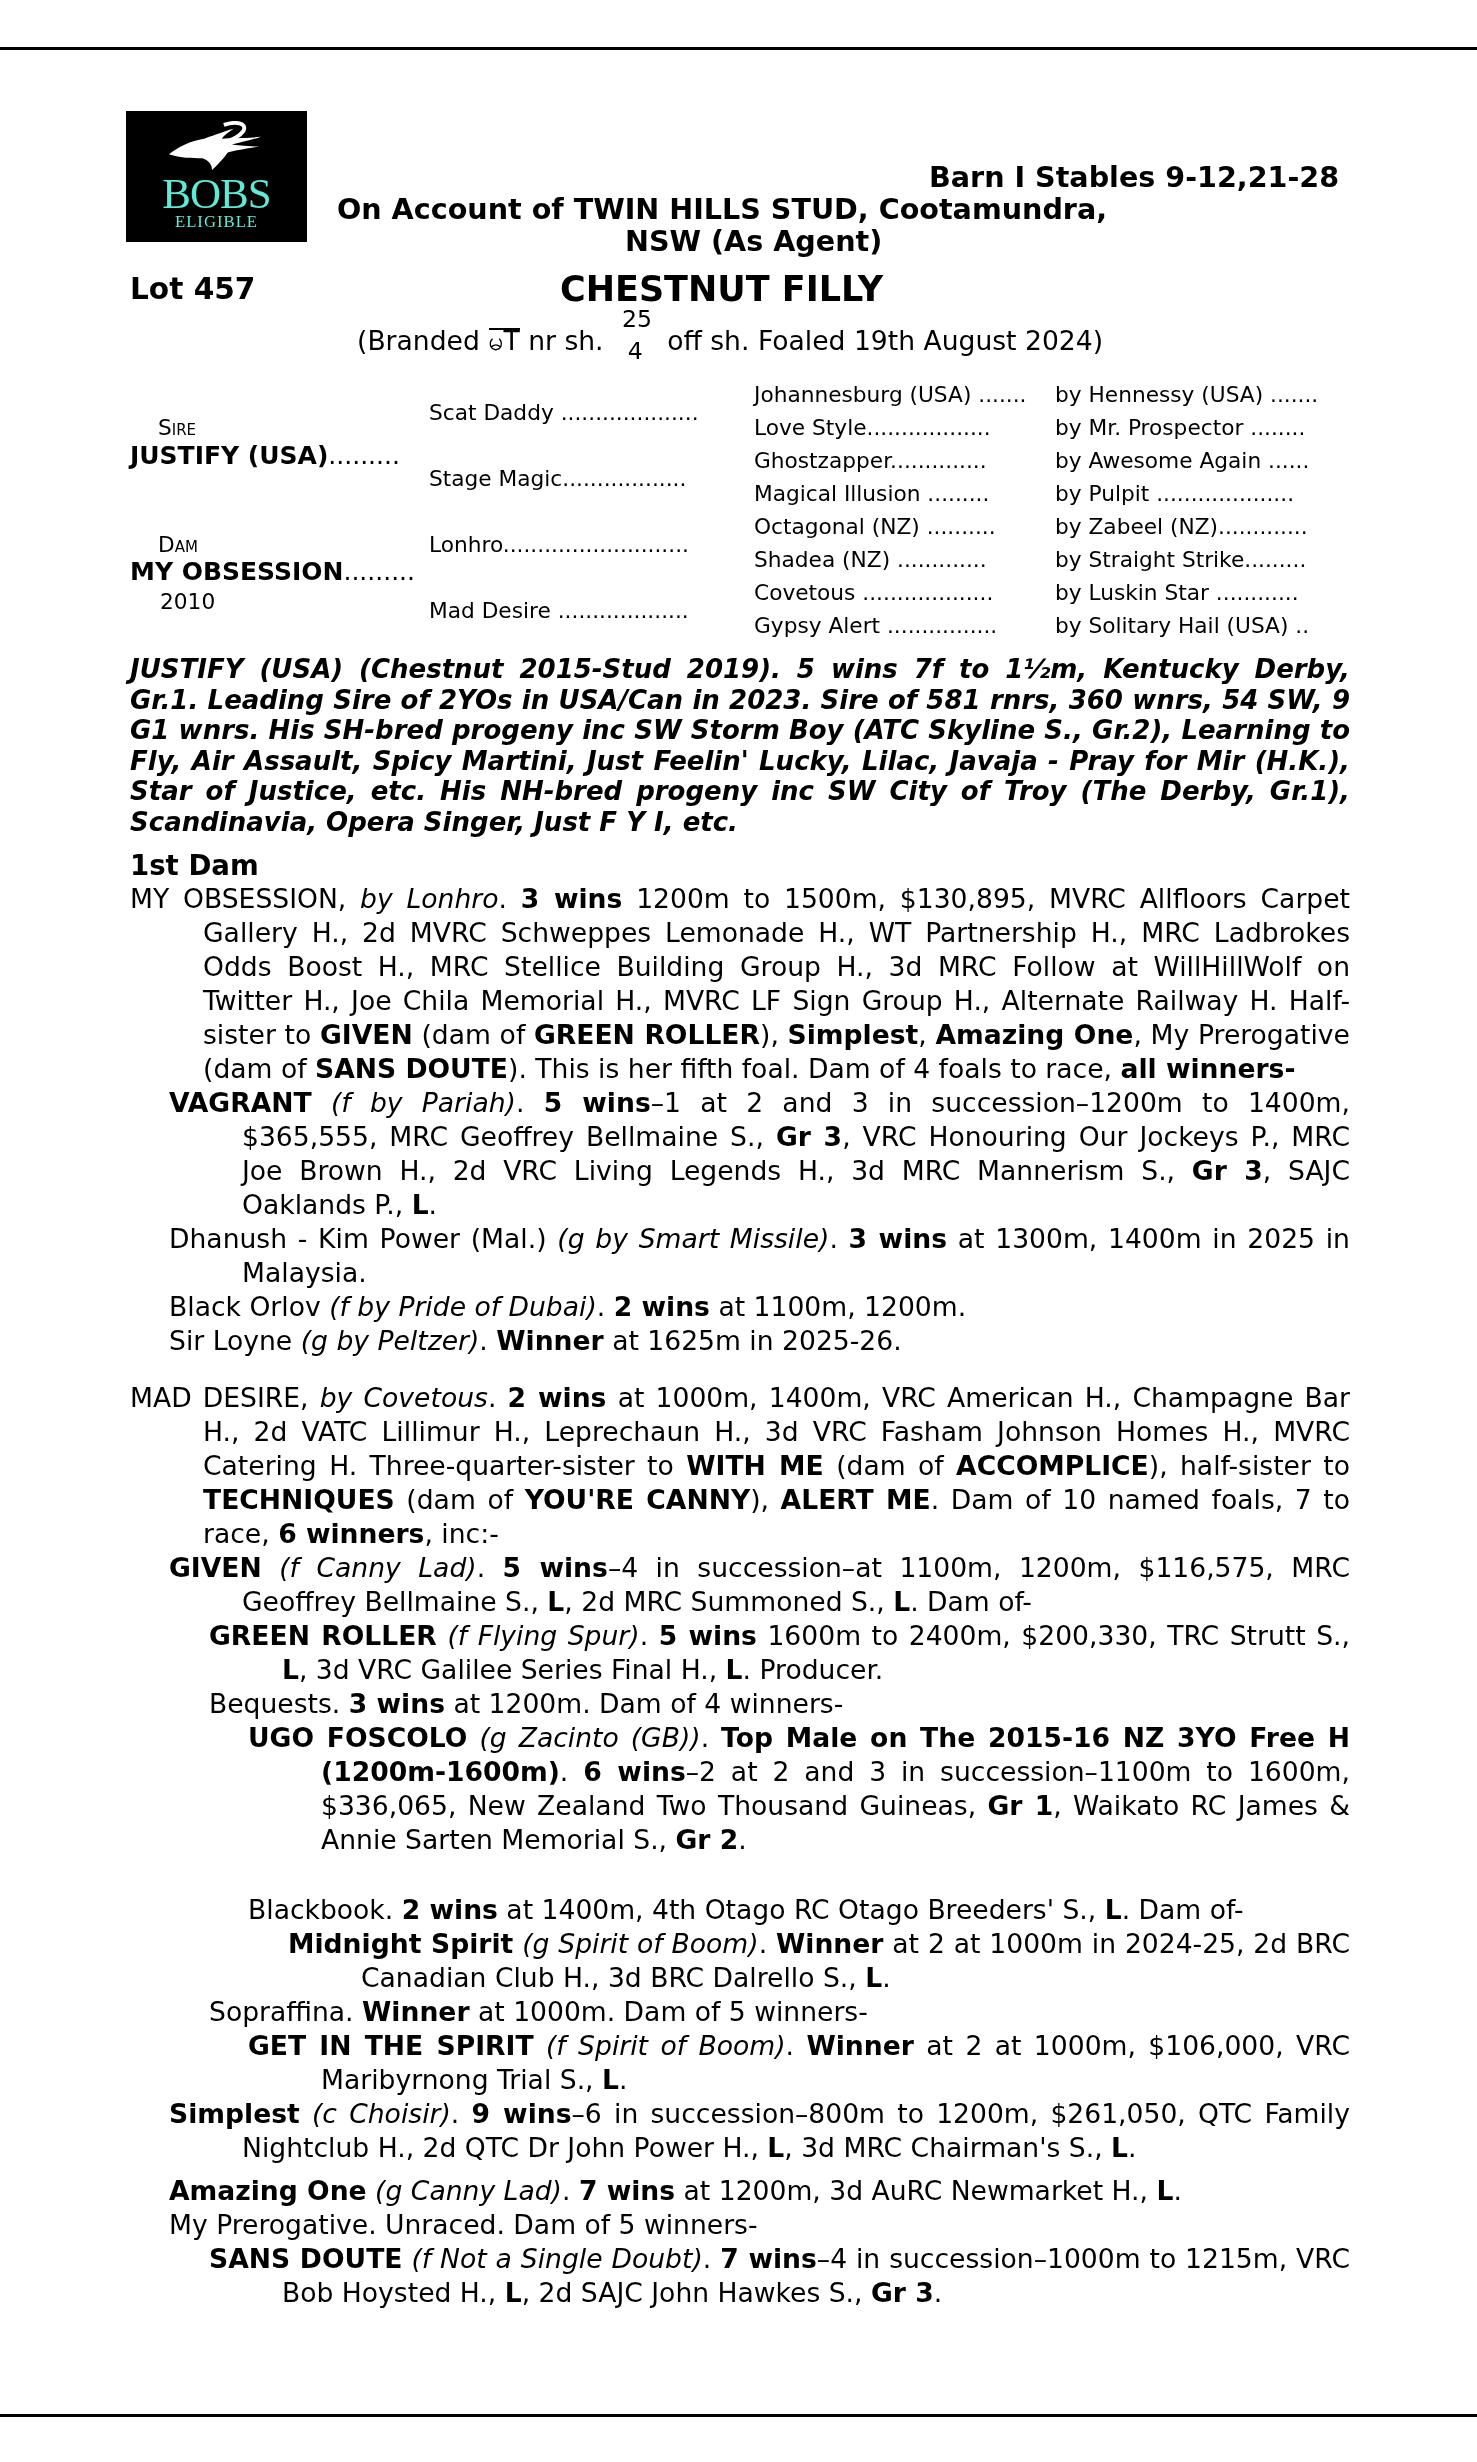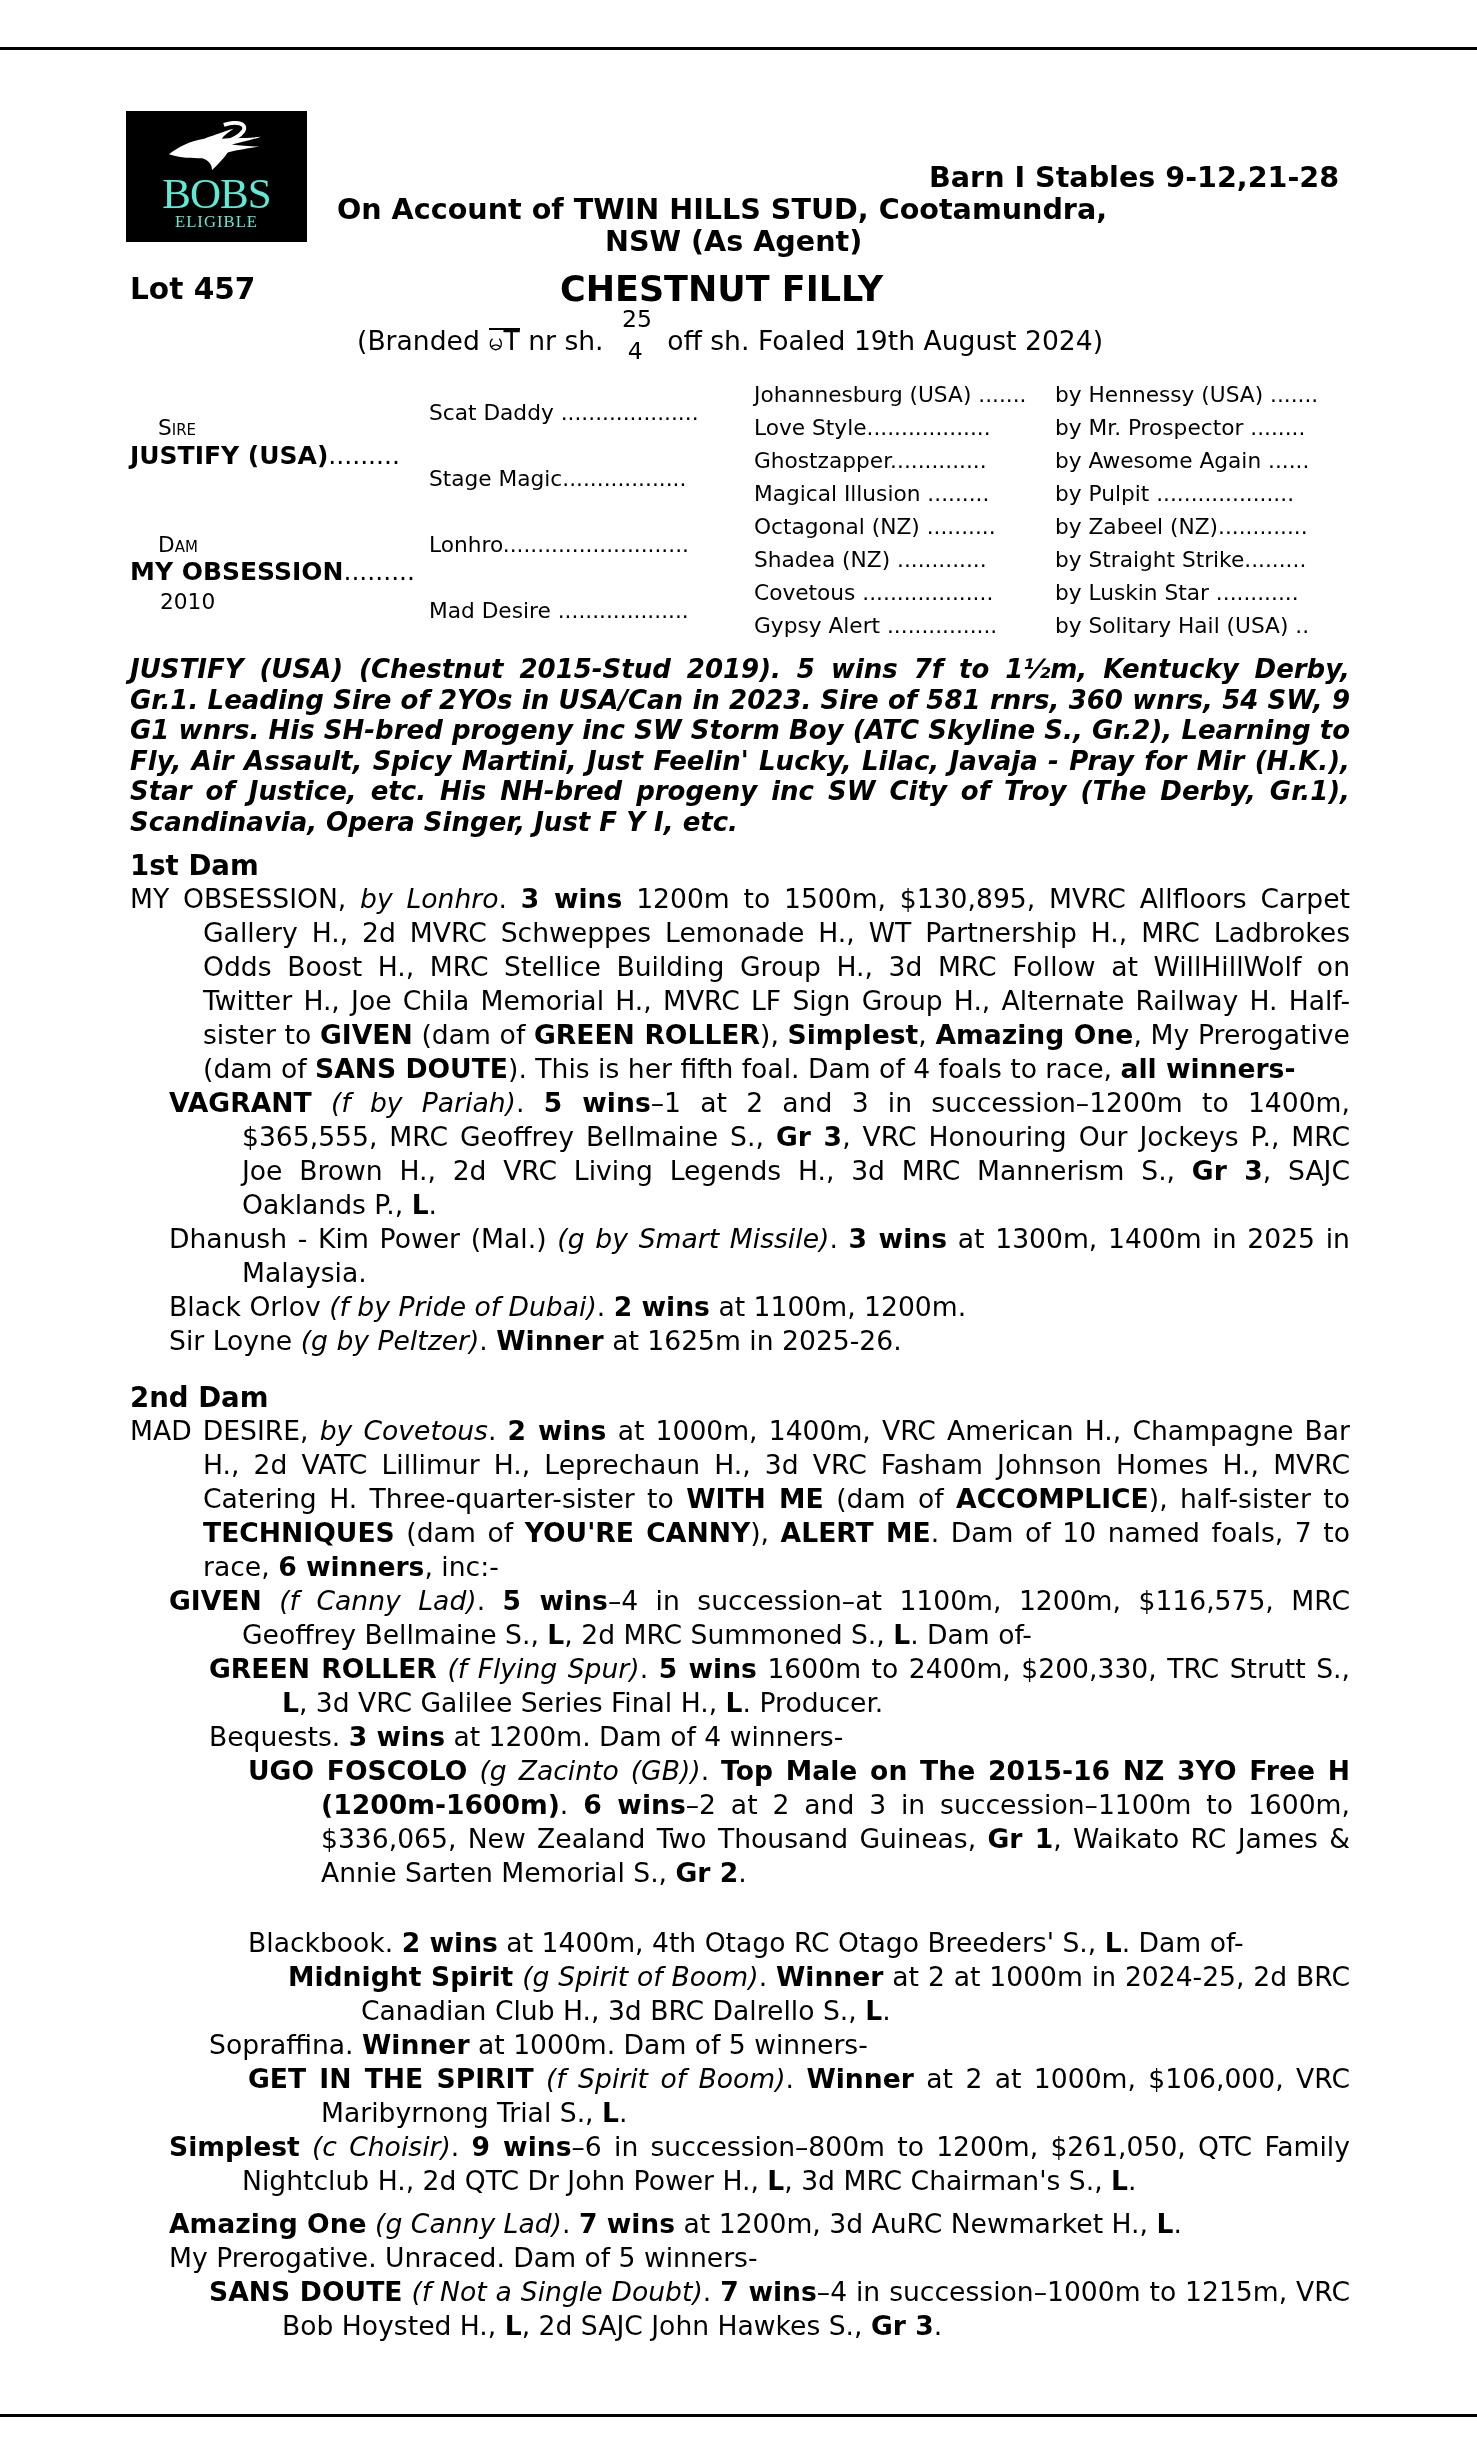--- a/index.html
+++ b/index.html
@@ -13,21 +13,21 @@
   #logo { position:absolute; left:126px; top:111px; width:181px; height:131px; background:#000;
           color:#5eead4; text-align:center; font-family:"Liberation Serif", serif; }
   #logo svg { position:absolute; left:39px; top:9.9px; }
   #logo .bobs { position:absolute; left:0; right:0; top:61px; font-size:43px; line-height:43px; letter-spacing:-1px; }
   #logo .elig { position:absolute; left:0; right:0; top:102px; font-size:16.7px; line-height:17.7px; letter-spacing:1px; }
 
   .hdr { position:absolute; font-weight:bold; font-size:28.6px; line-height:31.5px; white-space:nowrap;
          transform-origin:left top; }
   #barn { left:929px; top:162px; }
   #account-1 { left:337px; top:194px; }
-  #account-2 { left:605px; top:226px;text-align:right; }
+  #account-2 { left:625px; top:226px;text-align:right; }
   #lot { left:130px; top:274px; font-size:29.6px; }
   #colour-sex { left:560px; top:270px; font-size:35px; line-height:39px; }
 
   #brand-line { position:absolute; left:357px; top:325px; font-size:26.6px; line-height:31.5px; white-space:nowrap; }
   #brand-line .mark { display:inline-block; position:relative; font-size:26.6px; }
   #brand-line .mark::before { content:""; position:absolute; left:1px; right:0; top:3px; height:2px; background:#000; }
   #brand-line .frac { display:inline-block; position:relative; width:31.5px; height:31.5px; vertical-align:top; margin:0 13.8px 0 9.9px; }
   #brand-line .frac .num { position:absolute; left:0; top:-17.7px; font-size:23.6px; line-height:25.6px; }
   #brand-line .frac .den { position:absolute; left:5.9px; top:13.8px; font-size:23.6px; line-height:25.6px; }
 
@@ -111,21 +111,20 @@
   <div>
       <p style="padding-left: 73px; text-indent: -73px;"><span>MY OBSESSION, </span><span class="it">by Lonhro</span><span>. </span><span class="b">3 wins</span><span> 1200m to 1500m, $130,895, MVRC Allfloors Carpet Gallery H., 2d MVRC Schweppes Lemonade H., WT Partnership H., MRC Ladbrokes Odds Boost H., MRC Stellice Building Group H., 3d MRC Follow at WillHillWolf on Twitter H., Joe Chila Memorial H., MVRC LF Sign Group H., Alternate Railway H. Half-sister to </span><span class="b">GIVEN</span><span> (dam of </span><span class="b">GREEN ROLLER</span><span>), </span><span class="b">Simplest</span><span>, </span><span class="b">Amazing One</span><span>, My Prerogative (dam of </span><span class="b">SANS DOUTE</span><span>). This is her fifth foal. Dam of 4 foals to race, </span><span class="b">all winners-</span></p>
       <p style="padding-left: 112px; text-indent: -73px;"><span class="b">VAGRANT</span><span> </span><span class="it">(f by Pariah)</span><span>. </span><span class="b">5 wins</span><span>–1 at 2 and 3 in succession–1200m to 1400m, $365,555, MRC Geoffrey Bellmaine S., </span><span class="b">Gr 3</span><span>, VRC Honouring Our Jockeys P., MRC Joe Brown H., 2d VRC Living Legends H., 3d MRC Mannerism S., </span><span class="b">Gr 3</span><span>, SAJC Oaklands P., </span><span class="b">L</span><span>.</span></p>
       <p style="padding-left: 112px; text-indent: -73px;"><span>Dhanush - Kim Power (Mal.) </span><span class="it">(g by Smart Missile)</span><span>. </span><span class="b">3 wins</span><span> at 1300m, 1400m in 2025 in Malaysia.</span></p>
       <p style="padding-left: 112px; text-indent: -73px;"><span>Black Orlov </span><span class="it">(f by Pride of Dubai)</span><span>. </span><span class="b">2 wins</span><span> at 1100m, 1200m.</span></p>
       <p style="padding-left: 112px; text-indent: -73px;"><span>Sir Loyne </span><span class="it">(g by Peltzer)</span><span>. </span><span class="b">Winner</span><span> at 1625m in 2025-26.</span></p>
     </div>
 </div>
 
 <div id="dam2" class="para">
-  <div class="sec-h">2nd Dam</div>
   <div>
       <p style="padding-left: 73px; text-indent: -73px;"><span>MAD DESIRE, </span><span class="it">by Covetous</span><span>. </span><span class="b">2 wins</span><span> at 1000m, 1400m, VRC American H., Champagne Bar H., 2d VATC Lillimur H., Leprechaun H., 3d VRC Fasham Johnson Homes H., MVRC Catering H. Three-quarter-sister to </span><span class="b">WITH ME</span><span> (dam of </span><span class="b">ACCOMPLICE</span><span>), half-sister to </span><span class="b">TECHNIQUES</span><span> (dam of </span><span class="b">YOU'RE CANNY</span><span>), </span><span class="b">ALERT ME</span><span>. Dam of 10 named foals, 7 to race, </span><span class="b">6 winners</span><span>, inc:-</span></p>
       <p style="padding-left: 112px; text-indent: -73px;"><span class="b">GIVEN</span><span> </span><span class="it">(f Canny Lad)</span><span>. </span><span class="b">5 wins</span><span>–4 in succession–at 1100m, 1200m, $116,575, MRC Geoffrey Bellmaine S., </span><span class="b">L</span><span>, 2d MRC Summoned S., </span><span class="b">L</span><span>. Dam of-</span></p>
       <p style="padding-left: 152px; text-indent: -73px;"><span class="b">GREEN ROLLER</span><span> </span><span class="it">(f Flying Spur)</span><span>. </span><span class="b">5 wins</span><span> 1600m to 2400m, $200,330, TRC Strutt S., </span><span class="b">L</span><span>, 3d VRC Galilee Series Final H., </span><span class="b">L</span><span>. Producer.</span></p>
       <p style="padding-left: 152px; text-indent: -73px;"><span>Bequests. </span><span class="b">3 wins</span><span> at 1200m. Dam of 4 winners-</span></p>
       <p style="padding-left: 191px; text-indent: -73px;"><span class="b">UGO FOSCOLO</span><span> </span><span class="it">(g Zacinto (GB))</span><span>. </span><span class="b">Top Male on The 2015-16 NZ 3YO Free H (1200m-1600m)</span><span>. </span><span class="b">6 wins</span><span>–2 at 2 and 3 in succession–1100m to 1600m, $336,065, New Zealand Two Thousand Guineas, </span><span class="b">Gr 1</span><span>, Waikato RC James &amp; Annie Sarten Memorial S., </span><span class="b">Gr 2</span><span>.</span></p>
       <p style="padding-left: 191px; text-indent: -73px; margin-top: 36px;"><span>Blackbook. </span><span class="b">2 wins</span><span> at 1400m, 4th Otago RC Otago Breeders' S., </span><span class="b">L</span><span>. Dam of-</span></p>
       <p style="padding-left: 231px; text-indent: -73px;"><span class="b">Midnight Spirit</span><span> </span><span class="it">(g Spirit of Boom)</span><span>. </span><span class="b">Winner</span><span> at 2 at 1000m in 2024-25, 2d BRC Canadian Club H., 3d BRC Dalrello S., </span><span class="b">L</span><span>.</span></p>
       <p style="padding-left: 152px; text-indent: -73px;"><span>Sopraffina. </span><span class="b">Winner</span><span> at 1000m. Dam of 5 winners-</span></p>
       <p style="padding-left: 191px; text-indent: -73px;"><span class="b">GET IN THE SPIRIT</span><span> </span><span class="it">(f Spirit of Boom)</span><span>. </span><span class="b">Winner</span><span> at 2 at 1000m, $106,000, VRC Maribyrnong Trial S., </span><span class="b">L</span><span>.</span></p>

